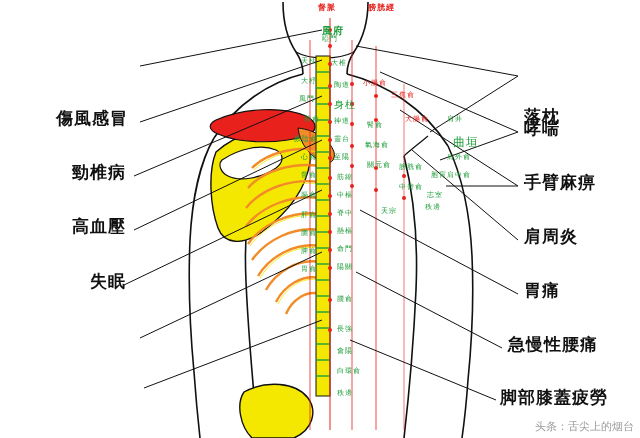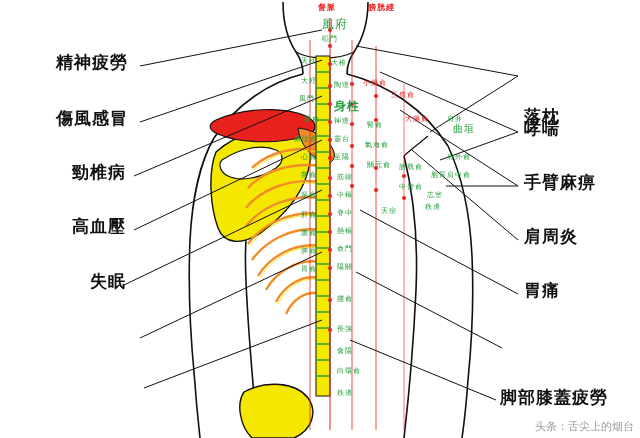--- a/index.html
+++ b/index.html
@@ -190,41 +190,41 @@
       <line x1="518" y1="240" x2="412" y2="150"></line>
       <line x1="518" y1="294" x2="360" y2="210"></line>
       <line x1="502" y1="348" x2="356" y2="272"></line>
       <line x1="496" y1="400" x2="350" y2="340"></line>
       <line x1="518" y1="76" x2="430" y2="132"></line>
       <line x1="518" y1="132" x2="440" y2="160"></line>
       <line x1="518" y1="186" x2="446" y2="186"></line>
     </g>
   </svg>
 
-  <div class="label left" style="left:56px; top:54px;">精神疲勞</div>
   <div class="label left" style="left:56px; top:110px;">傷風感冒</div>
   <div class="label left" style="left:72px; top:164px;">勁椎病</div>
   <div class="label left" style="left:72px; top:218px;">高血壓</div>
   <div class="label left" style="left:90px; top:273px;">失眠</div>
 
   <div class="label right" style="left:524px; top:64px;margin-top:44px;">落枕</div>
   <div class="label right" style="left:524px; top:120px;text-align:right;">哮喘</div>
   <div class="label right" style="left:524px; top:174px;">手臂麻痹</div>
   <div class="label right" style="left:524px; top:228px;">肩周炎</div>
   <div class="label right" style="left:524px; top:282px;">胃痛</div>
+  <div class="label right" style="left:508px; top:336px;">急慢性腰痛</div>
   <div class="label right" style="left:500px; top:389px;">脚部膝蓋疲勞</div>
 
   <div class="label cn-tiny" style="left:318px; top:4px; font-size:8px; color:#e8211c; font-weight:700;">督脈</div>
   <div class="label cn-tiny" style="left:368px; top:4px; font-size:8px; color:#e8211c; font-weight:700;">膀胱經</div>
 
-  <div class="label cn-tiny" style="left:322px; top:18px;  font-size:12px; color:#1f9c3a; font-weight:400;">風府</div>
+  <div class="label cn-tiny" style="left:322px; top:26px;  font-size:10px; color:#1f9c3a; font-weight:700;">風府</div>
   <div class="label cn-tiny" style="left:322px; top:36px;  font-size:7px; color:#1f9c3a; font-weight:400;">啞門</div>
   <div class="label cn-tiny" style="left:331px; top:60px;  font-size:7px; color:#1f9c3a; font-weight:400;">大椎</div>
   <div class="label cn-tiny" style="left:334px; top:82px;  font-size:7px; color:#1f9c3a; font-weight:400;">陶道</div>
-  <div class="label cn-tiny" style="left:334px; top:100px; font-size:12px; color:#1f9c3a; font-weight:700;">身柱</div>
+  <div class="label cn-tiny" style="left:334px; top:100px; font-size:10px; color:#1f9c3a; font-weight:400;">身柱</div>
   <div class="label cn-tiny" style="left:334px; top:118px; font-size:7px; color:#1f9c3a; font-weight:400;">神道</div>
   <div class="label cn-tiny" style="left:334px; top:136px; font-size:7px; color:#1f9c3a; font-weight:400;">靈台</div>
   <div class="label cn-tiny" style="left:334px; top:154px; font-size:7px; color:#1f9c3a; font-weight:400;">至陽</div>
   <div class="label cn-tiny" style="left:337px; top:174px; font-size:7px; color:#1f9c3a; font-weight:400;">筋縮</div>
   <div class="label cn-tiny" style="left:337px; top:192px; font-size:7px; color:#1f9c3a; font-weight:400;">中樞</div>
   <div class="label cn-tiny" style="left:337px; top:210px; font-size:7px; color:#1f9c3a; font-weight:400;">脊中</div>
   <div class="label cn-tiny" style="left:337px; top:228px; font-size:7px; color:#1f9c3a; font-weight:400;">懸樞</div>
   <div class="label cn-tiny" style="left:337px; top:246px; font-size:7px; color:#1f9c3a; font-weight:400;">命門</div>
   <div class="label cn-tiny" style="left:337px; top:264px; font-size:7px; color:#1f9c3a; font-weight:400;">陽關</div>
   <div class="label cn-tiny" style="left:337px; top:296px; font-size:7px; color:#1f9c3a; font-weight:400;">腰俞</div>
@@ -253,19 +253,19 @@
   <div class="label cn-tiny" style="left:365px; top:142px; font-size:7px; color:#1f9c3a; font-weight:400;">氣海俞</div>
   <div class="label cn-tiny" style="left:367px; top:162px; font-size:7px; color:#1f9c3a; font-weight:400;">關元俞</div>
   <div class="label cn-tiny" style="left:399px; top:164px; font-size:7px; color:#1f9c3a; font-weight:400;">膀胱俞</div>
   <div class="label cn-tiny" style="left:399px; top:184px; font-size:7px; color:#1f9c3a; font-weight:400;">中膂俞</div>
   <div class="label cn-tiny" style="left:431px; top:172px; font-size:7px; color:#1f9c3a; font-weight:400;">胞肓</div>
   <div class="label cn-tiny" style="left:427px; top:192px; font-size:7px; color:#1f9c3a; font-weight:400;text-align:right;">志室</div>
   <div class="label cn-tiny" style="left:425px; top:204px; font-size:7px; color:#1f9c3a; font-weight:400;">秩邊</div>
   <div class="label cn-tiny" style="left:381px; top:208px; font-size:7px; color:#1f9c3a; font-weight:400;">天宗</div>
 
   <div class="label cn-tiny" style="left:447px; top:116px; font-size:7px; color:#1f9c3a; font-weight:400;">肩井</div>
-  <div class="label cn-tiny" style="left:453px; top:124px; font-size:10px; color:#1f9c3a; font-weight:400;">曲垣</div>
+  <div class="label cn-tiny" style="left:453px; top:136px; font-size:12px; color:#1f9c3a; font-weight:400;">曲垣</div>
   <div class="label cn-tiny" style="left:447px; top:154px; font-size:7px; color:#1f9c3a; font-weight:400;">肩外俞</div>
   <div class="label cn-tiny" style="left:447px; top:172px; font-size:7px; color:#1f9c3a; font-weight:400;">肩中俞</div>
 
   <div class="watermark">头条：舌尖上的烟台</div>
 
 </div>
 
 </body></html>

